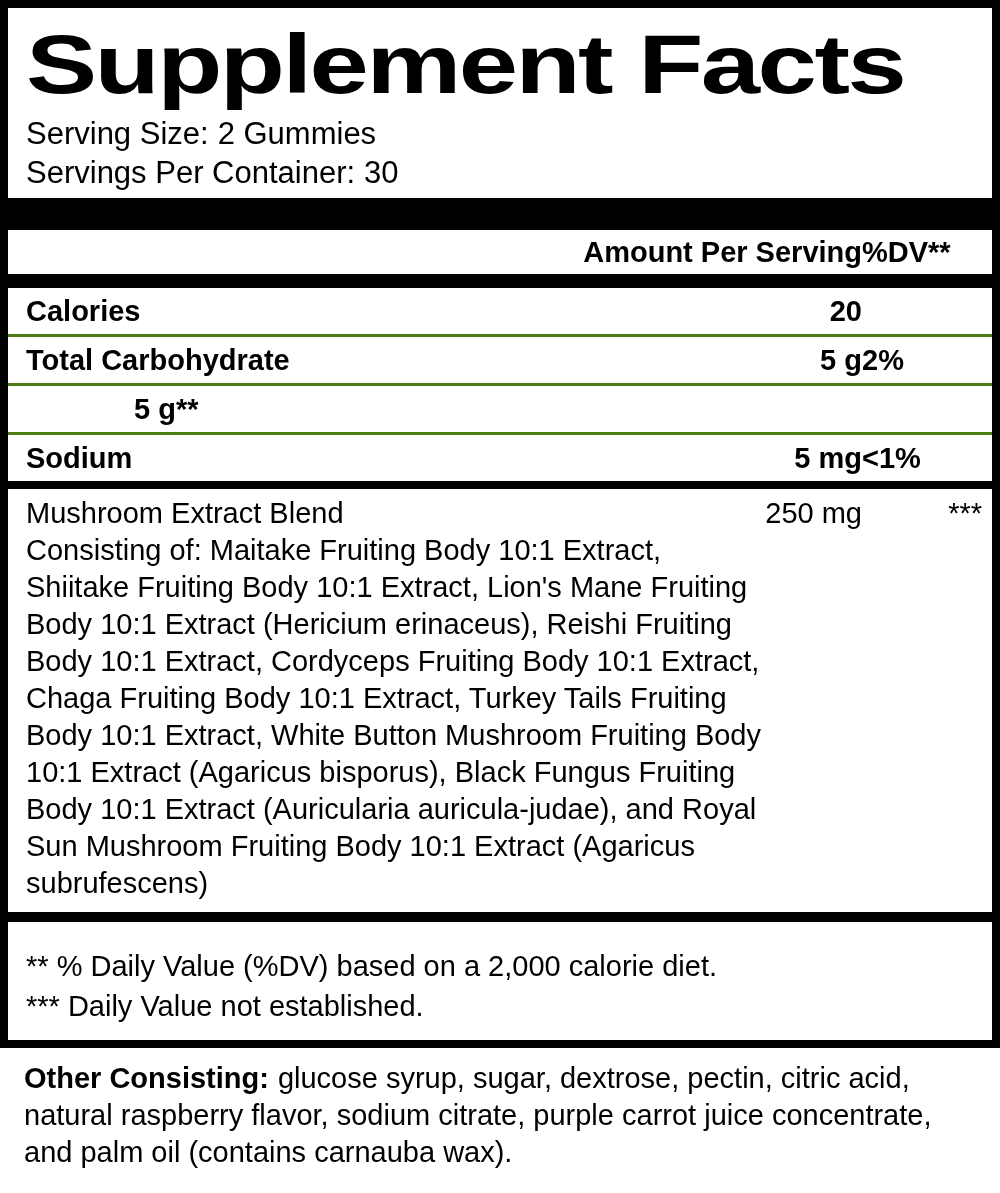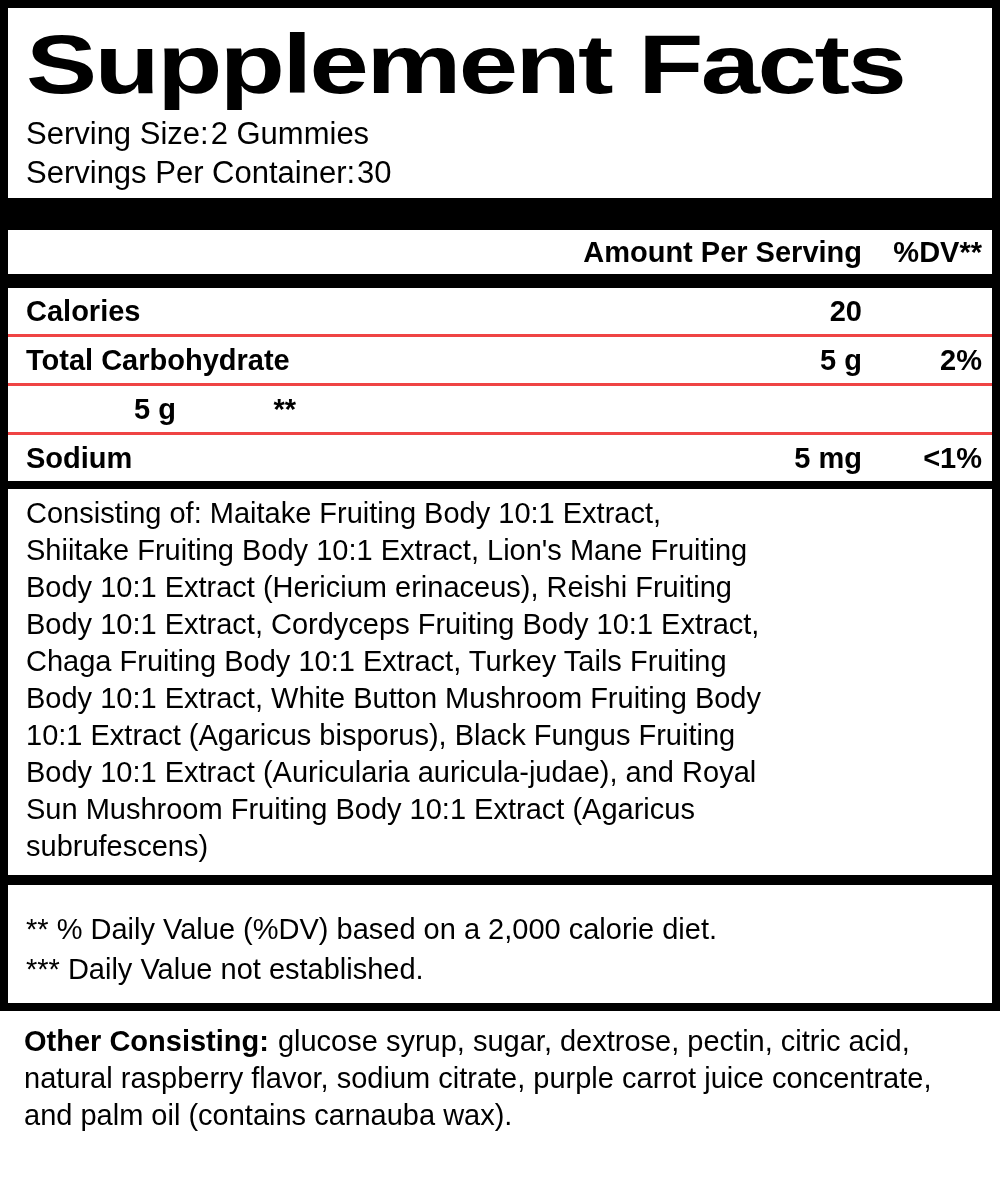--- a/index.html
+++ b/index.html
@@ -34,41 +34,41 @@
     font-weight: bold;
     letter-spacing: -2px;
     line-height: 96px;
     transform: scaleX(1.27);
     transform-origin: 0 50%;
   }
   
   .serv-block { padding: 2px 18px 6px 18px; }
   .serv-line { font-size: 31px; line-height: 39px; }
   .serv-line .lbl { font-weight: normal; }
-  .serv-line .val { margin-left: 2px; }
+  .serv-line .val { margin-left: 9px; }
   
   .bar { background: #000000; width: 100%; }
   .bar-xl { height: 32px; }
   .bar-md { height: 14px; }
   .bar-8  { height: 8px; }
   .bar-10 { height: 10px; }
   
   .row {
     display: flex;
     align-items: baseline;
     padding: 7px 10px 7px 18px;
     font-size: 29px;
     line-height: 32px;
     font-weight: bold;
   }
   .row .name { flex: 1; text-align: left; }
   .row .amt  { width: 150px; text-align: right; }
-  .row .dv   { width: 120px; text-align: right; }
+  .row .dv   { width: 120px; }
   .header-row { font-weight: bold; padding-top: 6px; padding-bottom: 6px; }
-  .rows .row + .row { border-top: 3px solid #ef4444; }
+  .rows .row + .row { border-top: 3px solid #4d7c0f; }
   .ind1 { padding-left: 26px; }
   .ind2 { padding-left: 48px; }
   
   .blend { padding: 6px 10px 10px 18px; }
   .blend-row {
     display: flex;
     align-items: baseline;
     font-size: 29px;
     line-height: 37px;
   }
@@ -140,20 +140,25 @@
       <div class="row">
         <span class="name">Sodium</span>
         <span class="amt">5 mg</span>
         <span class="dv">&lt;1%</span>
       </div>
     </div>
 
     <div class="bar bar-8"></div>
 
     <div class="blend">
+      <div class="blend-row">
+        <span class="name">Mushroom Extract Blend</span>
+        <span class="amt">250 mg</span>
+        <span class="dv">***</span>
+      </div>
       <div class="blend-desc">Consisting of: Maitake Fruiting Body 10:1 Extract, Shiitake Fruiting Body 10:1 Extract, Lion's Mane Fruiting Body 10:1 Extract (Hericium erinaceus), Reishi Fruiting Body 10:1 Extract, Cordyceps Fruiting Body 10:1 Extract, Chaga Fruiting Body 10:1 Extract, Turkey Tails Fruiting Body 10:1 Extract, White Button Mushroom Fruiting Body 10:1 Extract (Agaricus bisporus), Black Fungus Fruiting Body 10:1 Extract (Auricularia auricula-judae), and Royal Sun Mushroom Fruiting Body 10:1 Extract (Agaricus subrufescens)</div>
     </div>
 
     <div class="bar bar-10"></div>
 
     <div class="footnotes">
       <div class="footnote">** % Daily Value (%DV) based on a 2,000 calorie diet.</div>
       <div class="footnote">*** Daily Value not established.</div>
     </div>
 

